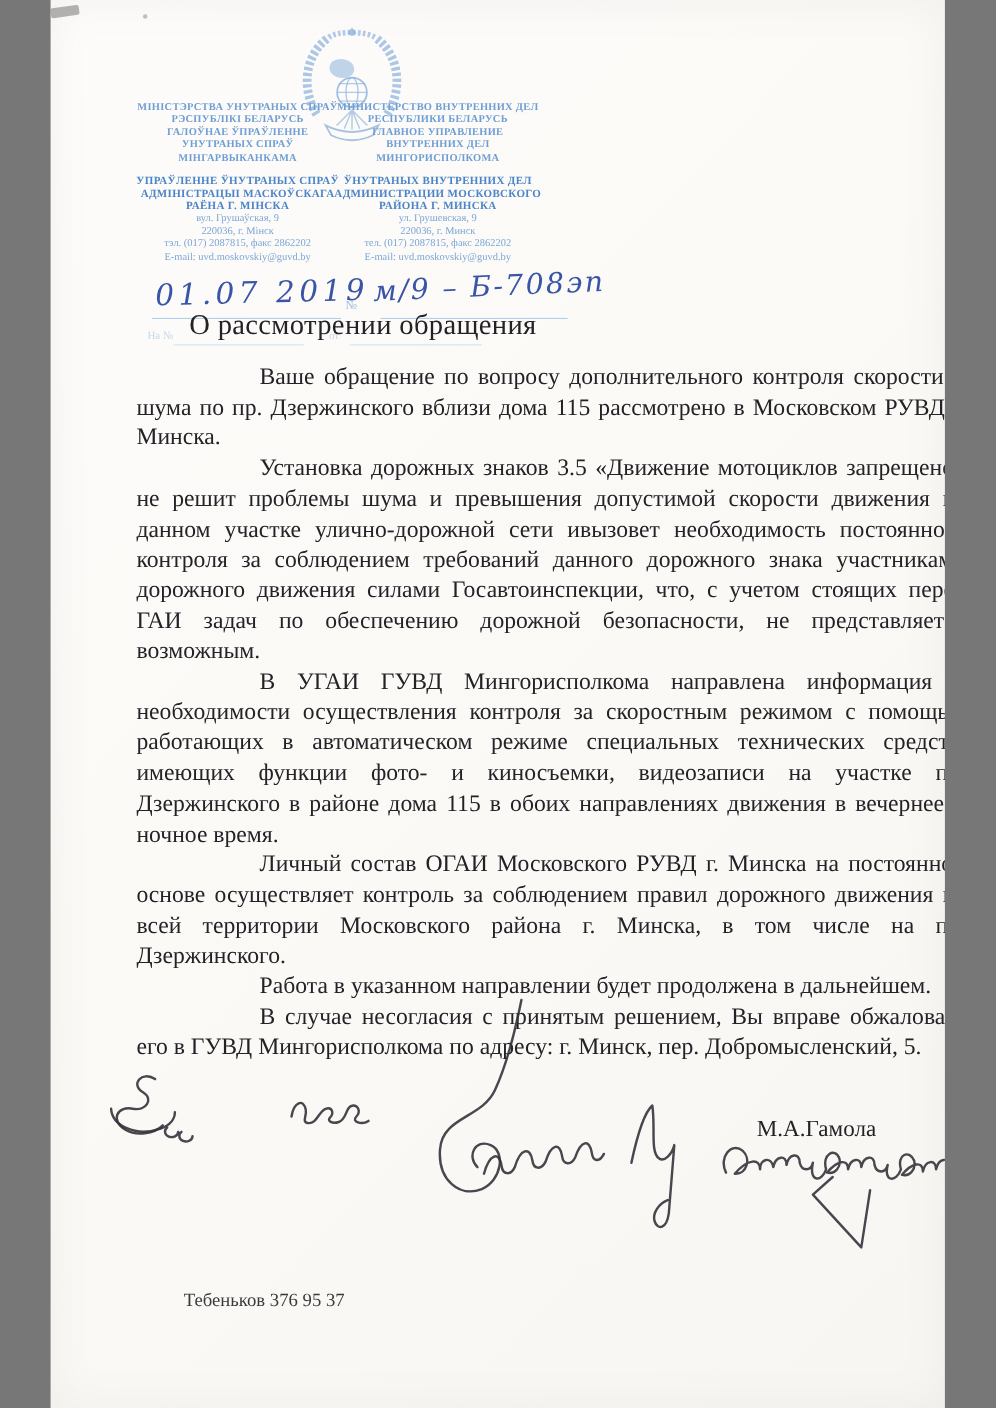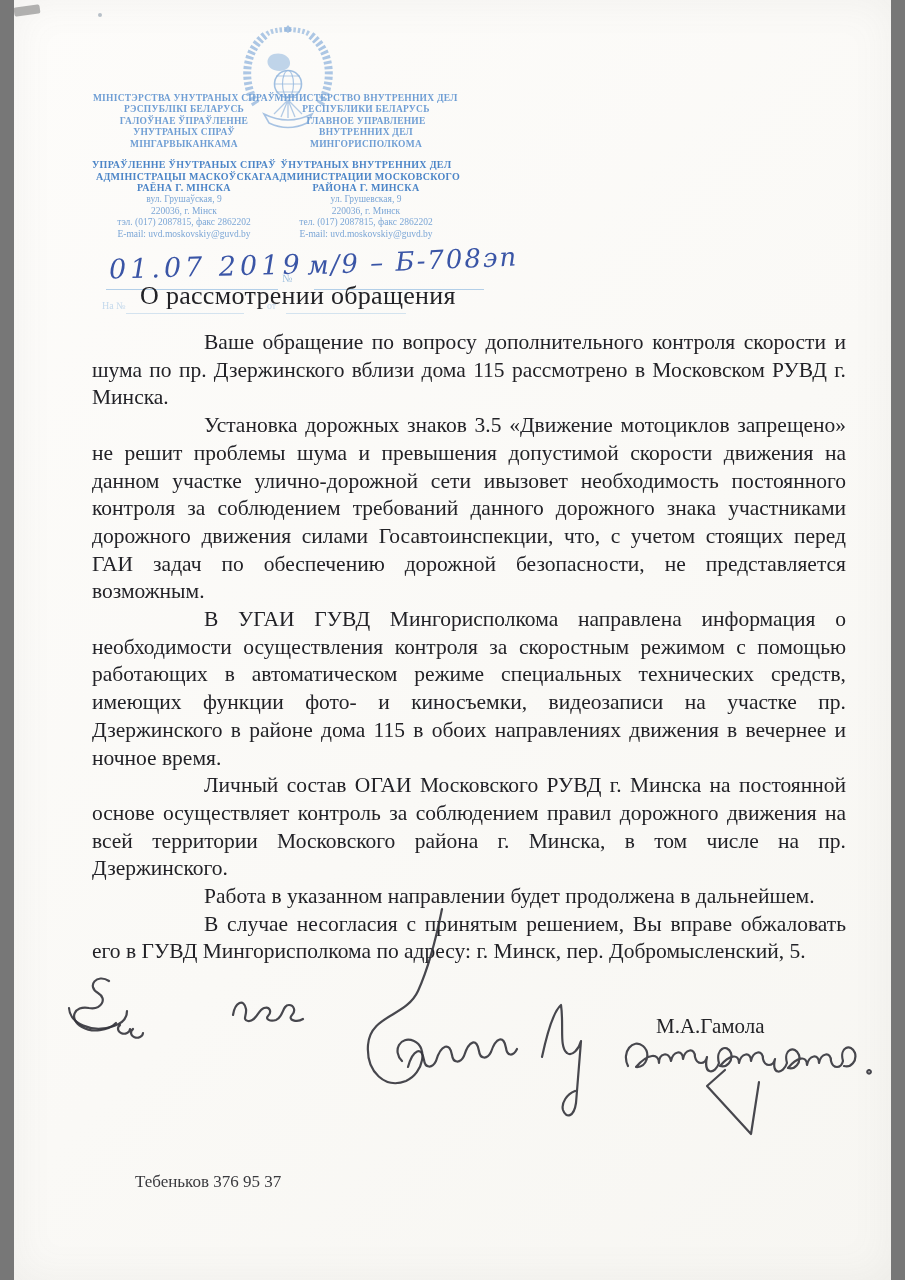--- a/index.html
+++ b/index.html
@@ -1,17 +1,17 @@
 <!DOCTYPE html>
 <html><head>
 <meta charset="utf-8">
 <style>
   html,body{margin:0;padding:0;background:#777;}
   .page{
-    position:relative;width:877px;height:1280px;margin:0 auto;overflow:hidden;
+    position:relative;width:813px;height:1280px;margin:0 auto;overflow:hidden;
     background:linear-gradient(135deg,#fdfcfa 0%,#faf9f6 55%,#f7f6f2 100%);
     font-family:"Liberation Serif","DejaVu Serif",serif;
     box-shadow:inset 0 0 40px rgba(120,120,110,.08);
   }
   
   .lh-col{position:absolute;text-align:center;filter:blur(.25px);}
   .lh-by{left:48px;top:93px;width:244px;}
   .lh-ru{left:230px;top:93px;width:244px;}
   .lh-ministry div{font-size:9.5px;line-height:11.4px;font-weight:bold;color:#6f9ed4;letter-spacing:.25px;}
   .lh-dept{margin-top:9px;}

